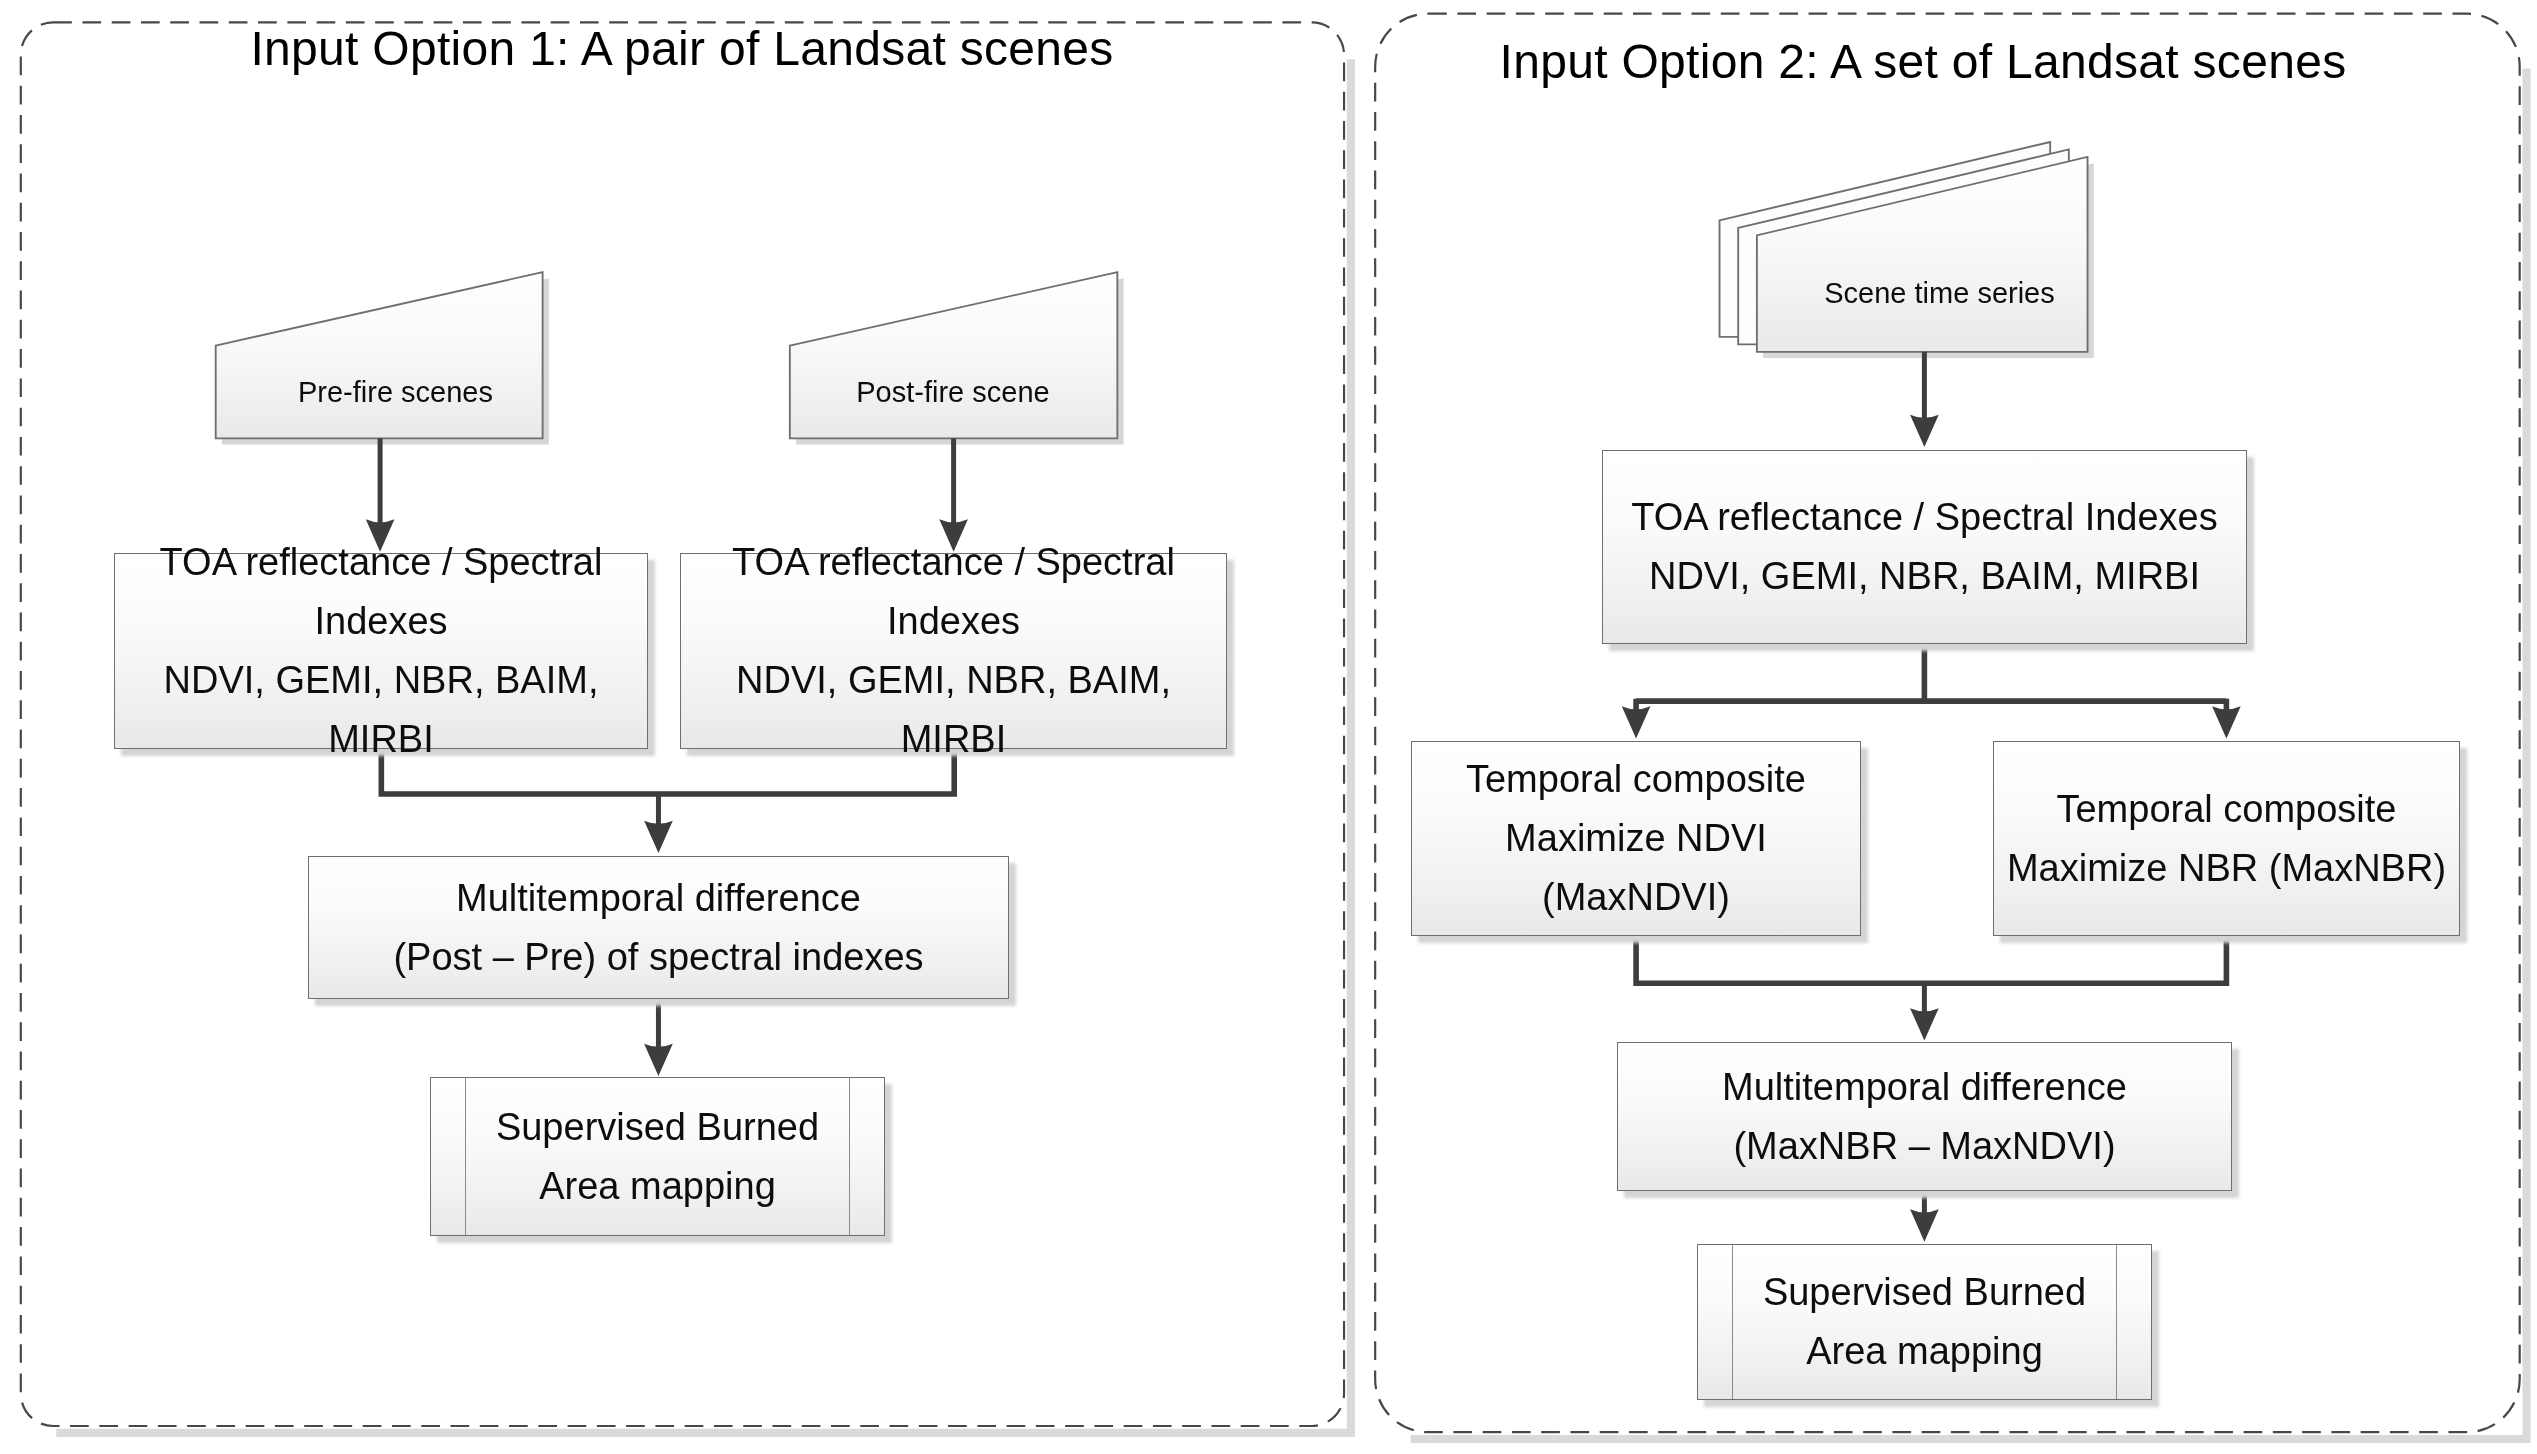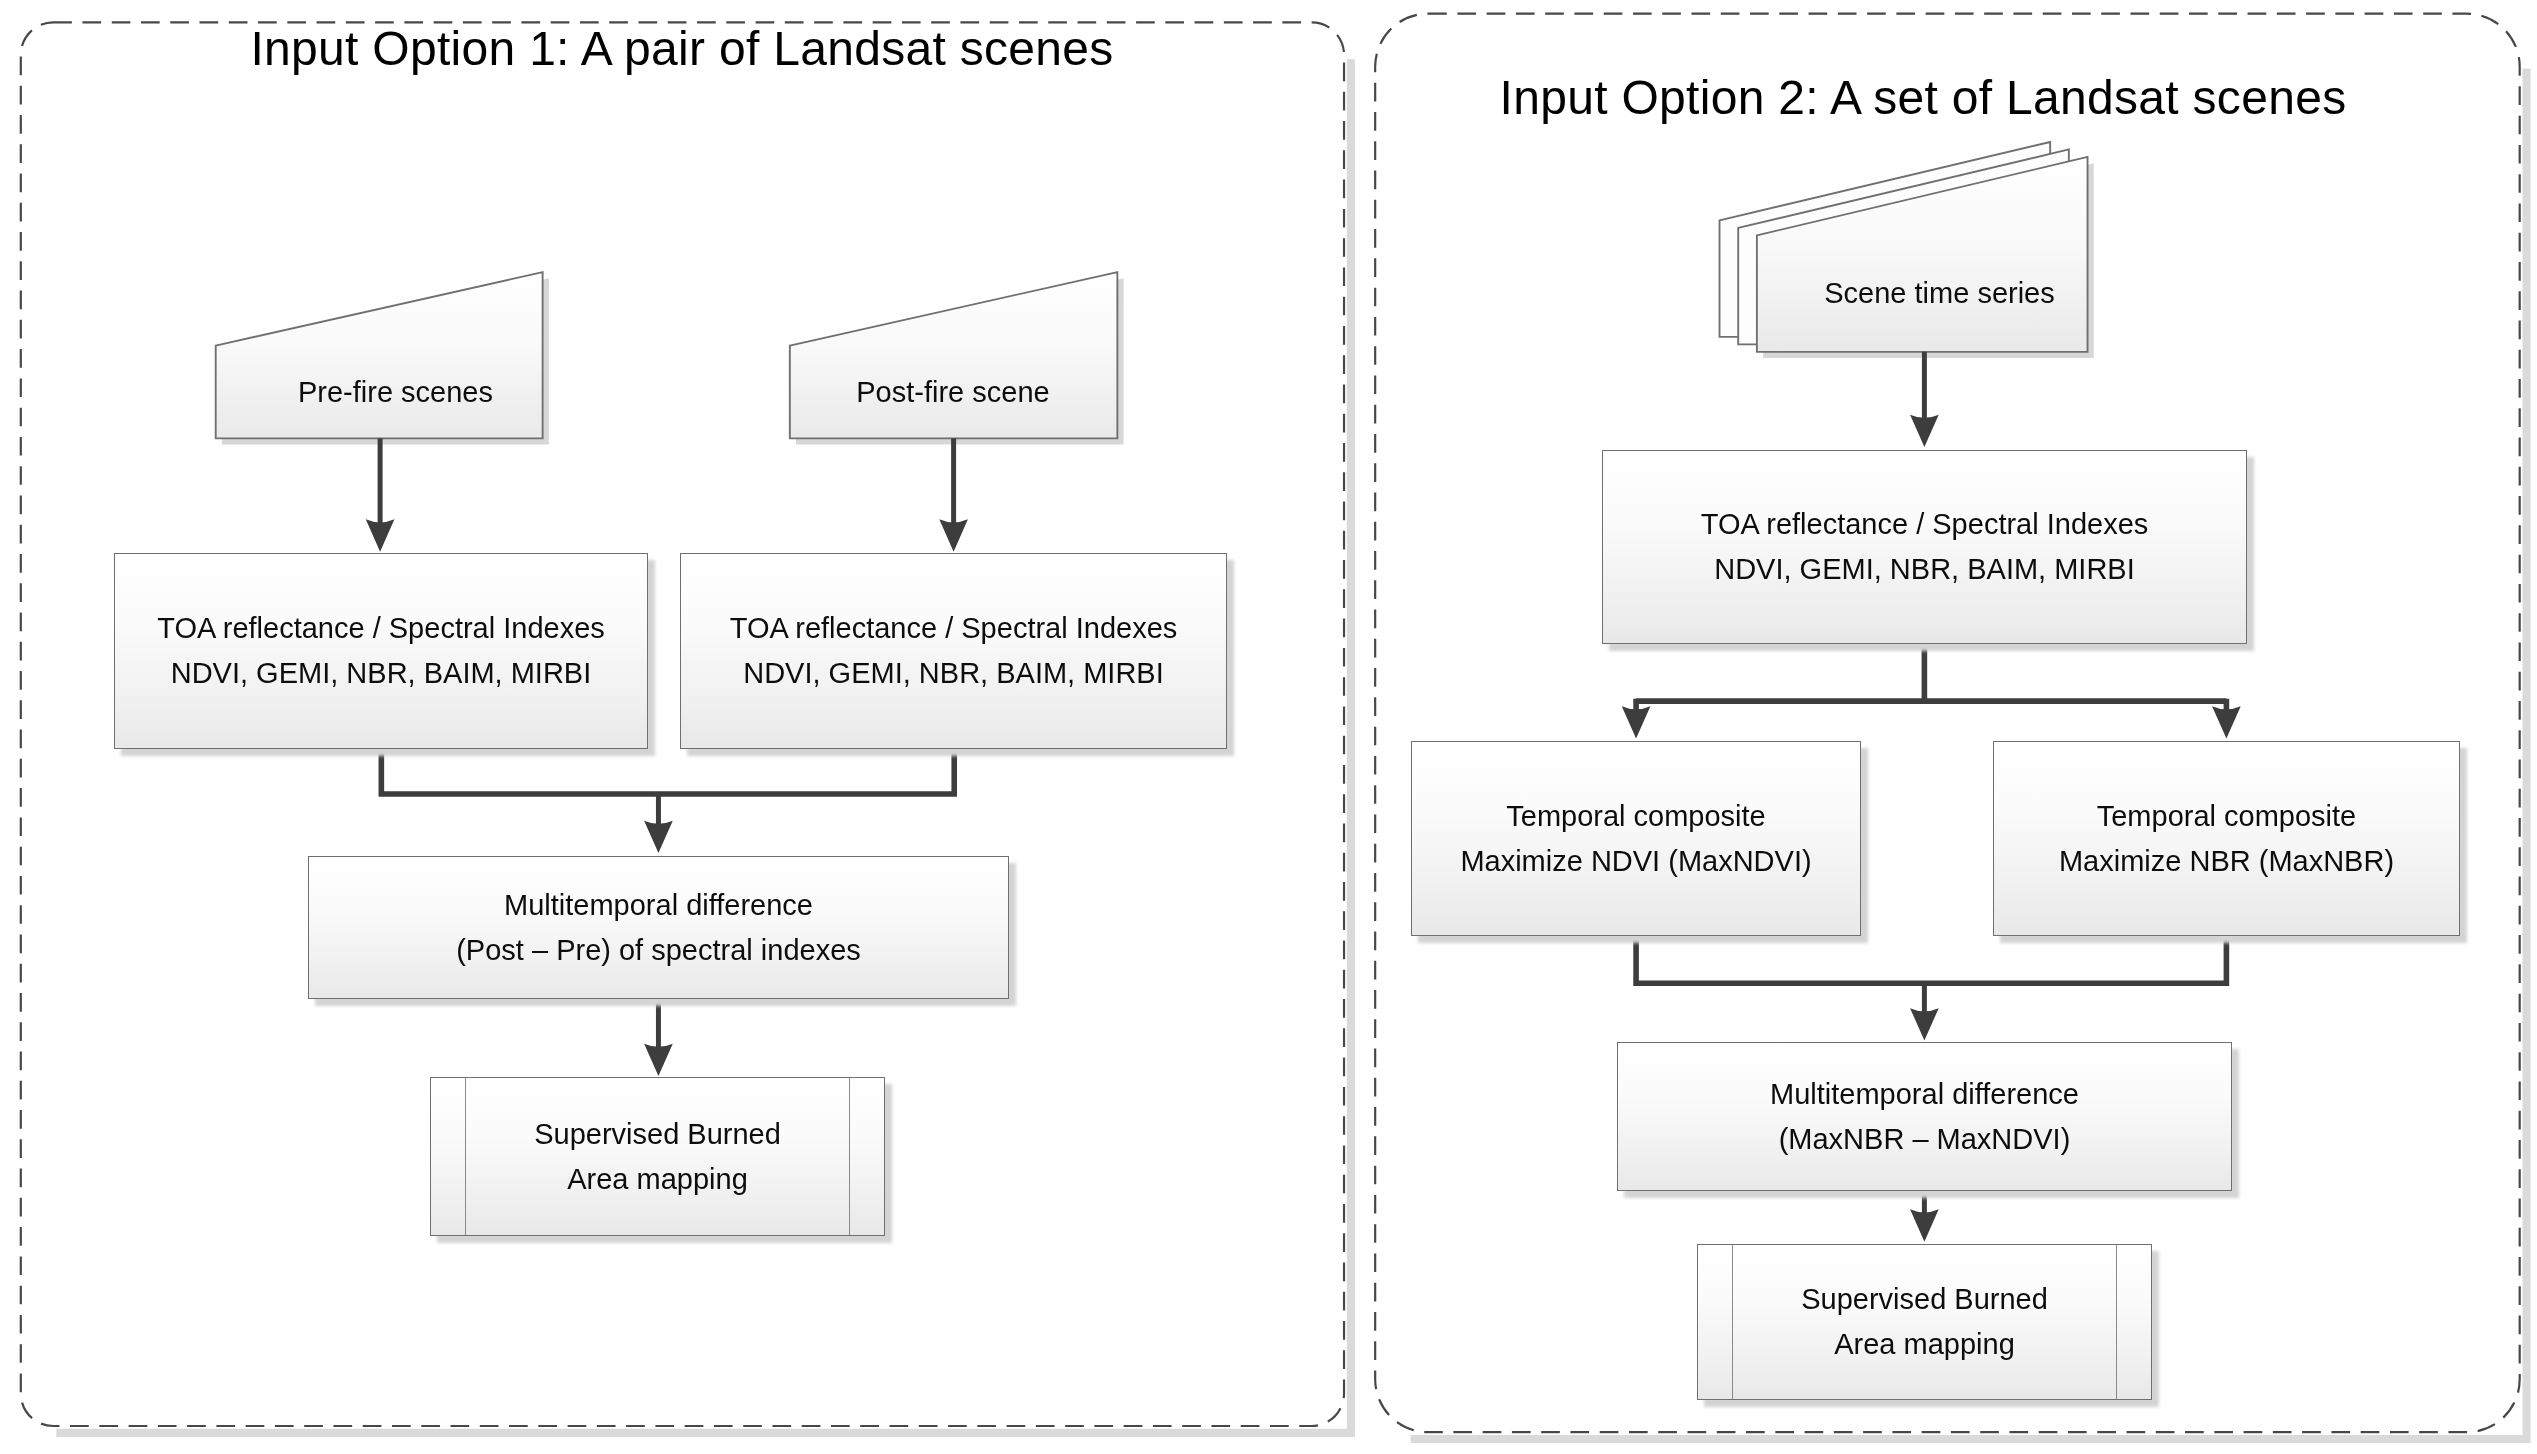--- a/index.html
+++ b/index.html
@@ -24,21 +24,21 @@
     position:absolute;z-index:2;
     box-sizing:border-box;
     border:1.9px solid #6f6f6f;
     background:linear-gradient(180deg,#ffffff 0%,#fbfbfb 35%,#efefef 80%,#e8e8e8 100%);
     box-shadow:6.8px 6.8px 3.1px #d4d4d4;
     display:flex;align-items:center;justify-content:center;
   }
   .label{
     white-space:pre-line;
     text-align:center;
-    font-size:29px;
+    font-size:38px;
     line-height:1.55;
     color:#0d0d0d;
   }
   .card-label{
     position:absolute;z-index:3;
     display:flex;align-items:center;justify-content:center;
     text-align:center;
     font-size:29px;
     color:#0d0d0d;
     padding-left:17px;
@@ -96,21 +96,21 @@
     <path d="M2627 1186 L2604 1134 Q2627 1144 2650 1134 Z" fill="#3d3d3d"></path>
     <path d="M3575 1186 L3552 1134 Q3575 1144 3598 1134 Z" fill="#3d3d3d"></path>
     <path d="M2627 1503 L2627 1579 L3575 1579 L3575 1503" fill="none" stroke="#3d3d3d" stroke-width="9"></path>
     <line x1="3090" y1="1579" x2="3090" y2="1625" stroke="#3d3d3d" stroke-width="8"></line>
     <path d="M3090 1671 L3067 1619 Q3090 1629 3113 1619 Z" fill="#3d3d3d"></path>
     <line x1="3090" y1="1913" x2="3090" y2="1950" stroke="#3d3d3d" stroke-width="8"></line>
     <path d="M3090 1994 L3067 1942 Q3090 1952 3113 1942 Z" fill="#3d3d3d"></path>
   </svg>
 
   <div class="panel-title" style="left:20.5px;top:21px;width:1323px;">Input Option 1: A pair of Landsat scenes</div>
-  <div class="panel-title" style="left:1375px;top:34px;width:1096px;margin-top:36px;">Input Option 2: A set of Landsat scenes</div>
+  <div class="panel-title" style="left:1375px;top:34px;width:1096px;">Input Option 2: A set of Landsat scenes</div>
 
   <div class="card-label" style="left:215px;top:346px;width:327px;height:93px;">Pre-fire scenes</div>
   <div class="card-label" style="left:790px;top:346px;width:292px;height:93px;">Post-fire scene</div>
   <div class="card-label" style="left:1757px;top:237px;width:331px;height:112px;">Scene time series</div>
 
   <div class="node" style="left:114px;top:553px;width:534px;height:196px;">
     <div class="label">TOA reflectance / Spectral Indexes
 NDVI, GEMI, NBR, BAIM, MIRBI</div>
   </div>
   <div class="node" style="left:680px;top:553px;width:547px;height:196px;">

